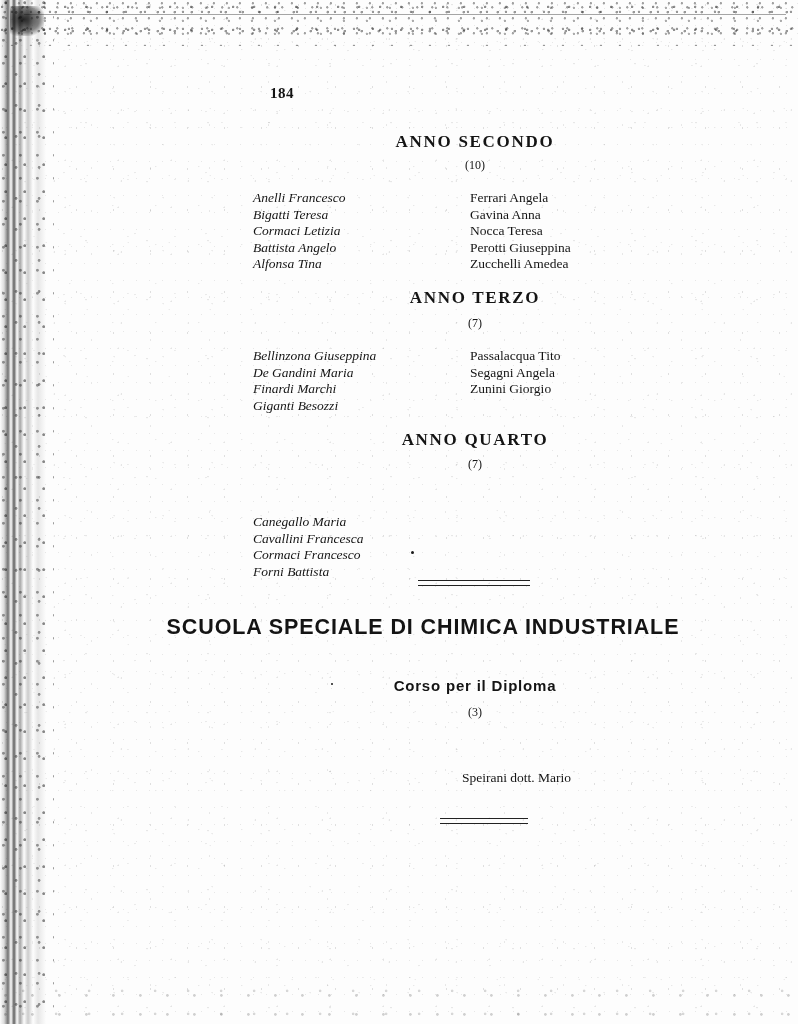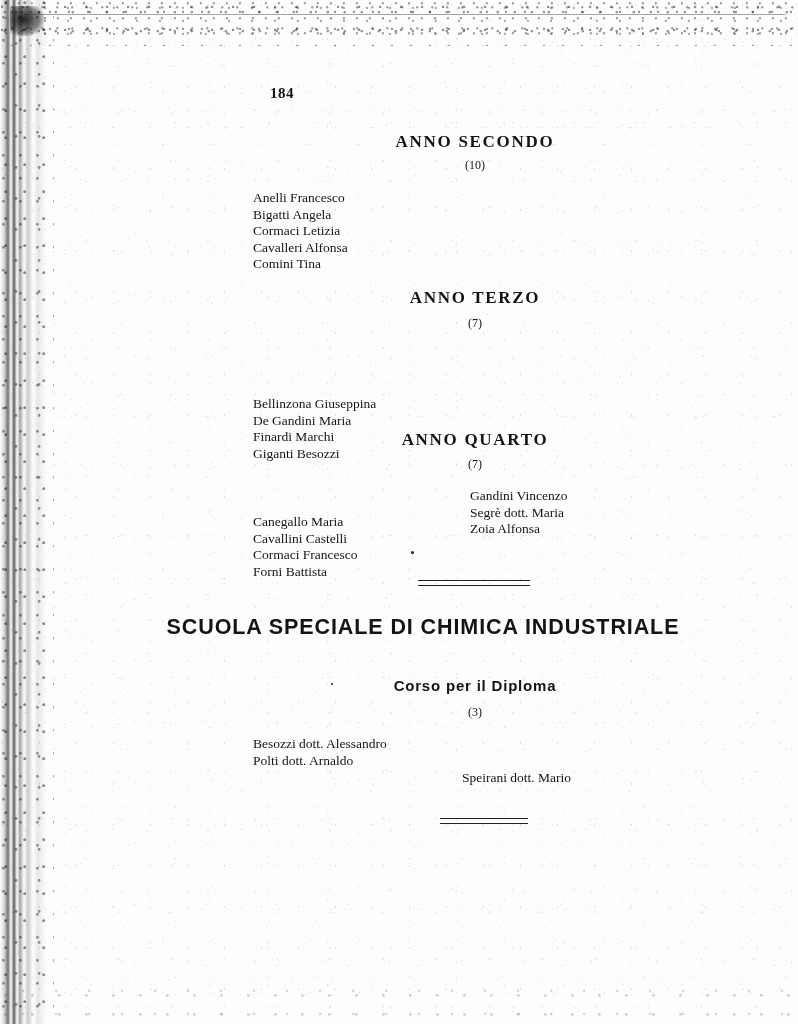--- a/index.html
+++ b/index.html
@@ -151,21 +151,21 @@
     text-align: center;
     font-size: 12px;
     transform: translateX(76px);
   }
   .names {
     position: absolute;
     font-size: 13.5px;
     line-height: 16.6px;
     white-space: nowrap;
   }
-  .col-left  { left: 253px; }
+  .col-left  { left: 253px; font-style: italic; }
   .col-right { left: 470px; }
 
   .big-head {
     position: absolute;
     width: 798px;
     text-align: center;
     font-family: "Liberation Sans", sans-serif;
     font-size: 21.5px;
     font-weight: 700;
     letter-spacing: .9px;
@@ -204,58 +204,61 @@
 <div id="page">
 
   <div class="content">
 
     <div class="folio">184</div>
 
     <div class="section-head" style="top:132px;">ANNO SECONDO</div>
     <div class="count" style="top:158px;">(10)</div>
     <div class="names col-left" style="top:190px;">
       <div>Anelli Francesco</div>
-      <div>Bigatti Angela</div>
+      <div>Bigatti Teresa</div>
       <div>Cormaci Letizia</div>
-      <div>Cavalleri Alfonsa</div>
-      <div>Comini Tina</div>
+      <div>Battista Angelo</div>
+      <div>Alfonsa Tina</div>
+    </div>
+    <div class="names col-right" style="top:190px;">
+      <div>Ferrari Angela</div>
+      <div>Gavina Anna</div>
+      <div>Nocca Teresa</div>
+      <div>Perotti Giuseppina</div>
+      <div>Zucchelli Amedea</div>
     </div>
 
     <div class="section-head" style="top:288px;">ANNO TERZO</div>
     <div class="count" style="top:316px;">(7)</div>
-    <div class="names col-left" style="top:348px;margin-top:48px;">
+    <div class="names col-left" style="top:348px;">
       <div>Bellinzona Giuseppina</div>
       <div>De Gandini Maria</div>
       <div>Finardi Marchi</div>
       <div>Giganti Besozzi</div>
     </div>
+    <div class="names col-right" style="top:348px;">
+      <div>Passalacqua Tito</div>
+      <div>Segagni Angela</div>
+      <div>Zunini Giorgio</div>
+    </div>
 
     <div class="section-head" style="top:430px;">ANNO QUARTO</div>
     <div class="count" style="top:457px;">(7)</div>
     <div class="names col-left" style="top:514px;">
       <div>Canegallo Maria</div>
-      <div>Cavallini Castelli</div>
+      <div>Cavallini Francesca</div>
       <div>Cormaci Francesco</div>
       <div>Forni Battista</div>
-    </div>
-    <div class="names col-right" style="top:488px;">
-      <div>Gandini Vincenzo</div>
-      <div>Segrè dott. Maria</div>
-      <div>Zoia Alfonsa</div>
     </div>
 
     <div class="rule rule-1"></div>
 
     <div class="big-head" style="top:615px;">SCUOLA SPECIALE DI CHIMICA INDUSTRIALE</div>
     <div class="sub-head" style="top:677px;">Corso per il Diploma</div>
     <div class="count" style="top:705px;">(3)</div>
-    <div class="names col-left" style="top:736px;">
-      <div>Besozzi dott. Alessandro</div>
-      <div>Polti dott. Arnaldo</div>
-    </div>
     <div class="names" style="left:462px; top:736px;margin-top:34px;">
       <div>Speirani dott. Mario</div>
     </div>
 
     <div class="rule rule-2"></div>
 
     <div class="tiny-dot" style="left:411px; top:551px;"></div>
     <div class="tiny-dot" style="left:331px; top:683px; width:2px; height:2px;"></div>
   </div>
 

